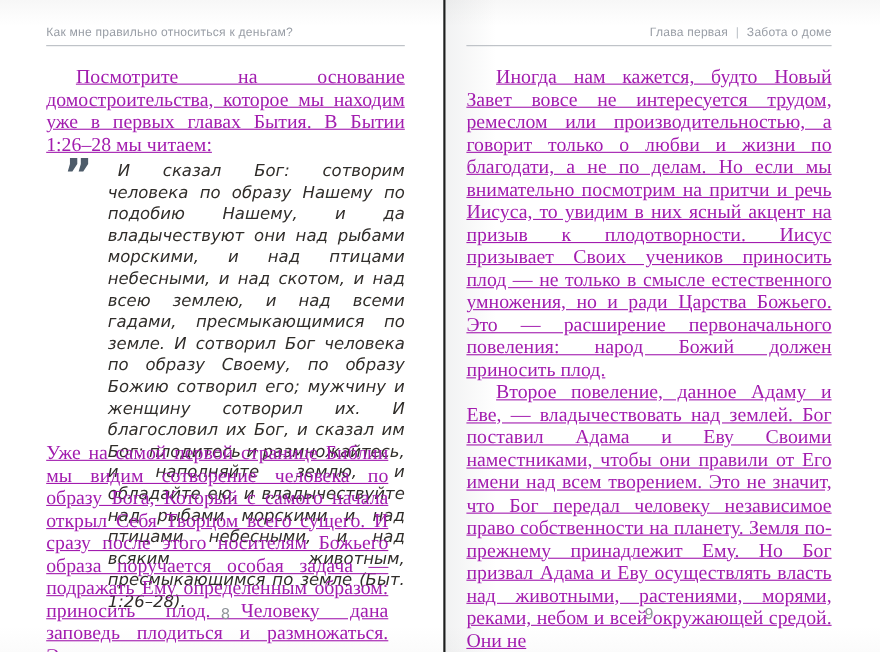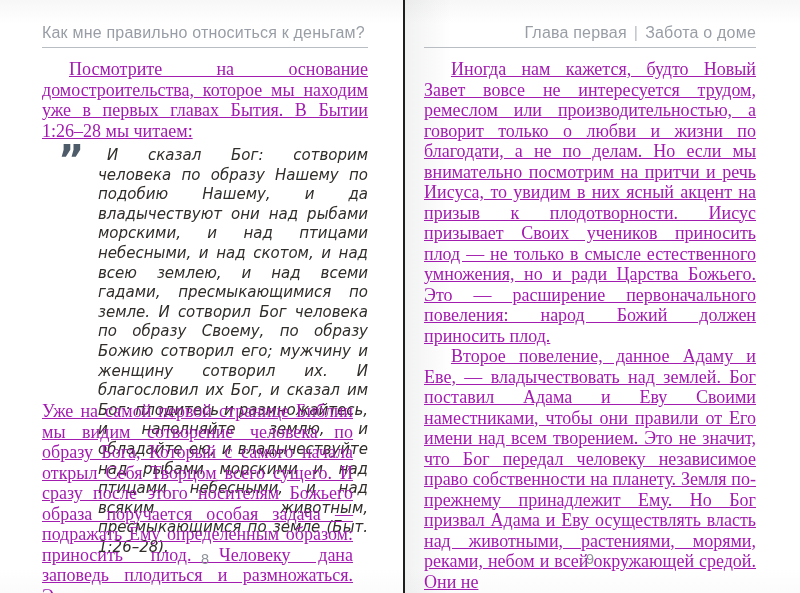--- a/index.html
+++ b/index.html
@@ -37,21 +37,21 @@
     top: 0;
     height: 593px;
   }
   .page-left  { left: 42px;  width: 326px; }
   .page-right { left: 424px; width: 332px; }
 
   .running-head {
     position: absolute;
     top: 24px; left: 0; right: 0;
     font-family: "Liberation Sans", sans-serif;
-    font-size: 16px;
+    font-size: 11px;
     letter-spacing: 0.2px;
     color: #999ea6;
     padding-bottom: 5px;
     border-bottom: 1px solid #b8bdc3;
   }
   .running-head.right { text-align: right; }
   .head-sep { color: #b9bec4; padding: 0 7px; font-weight: 400; }
 
   .body-text {
     font-size: 18px;

